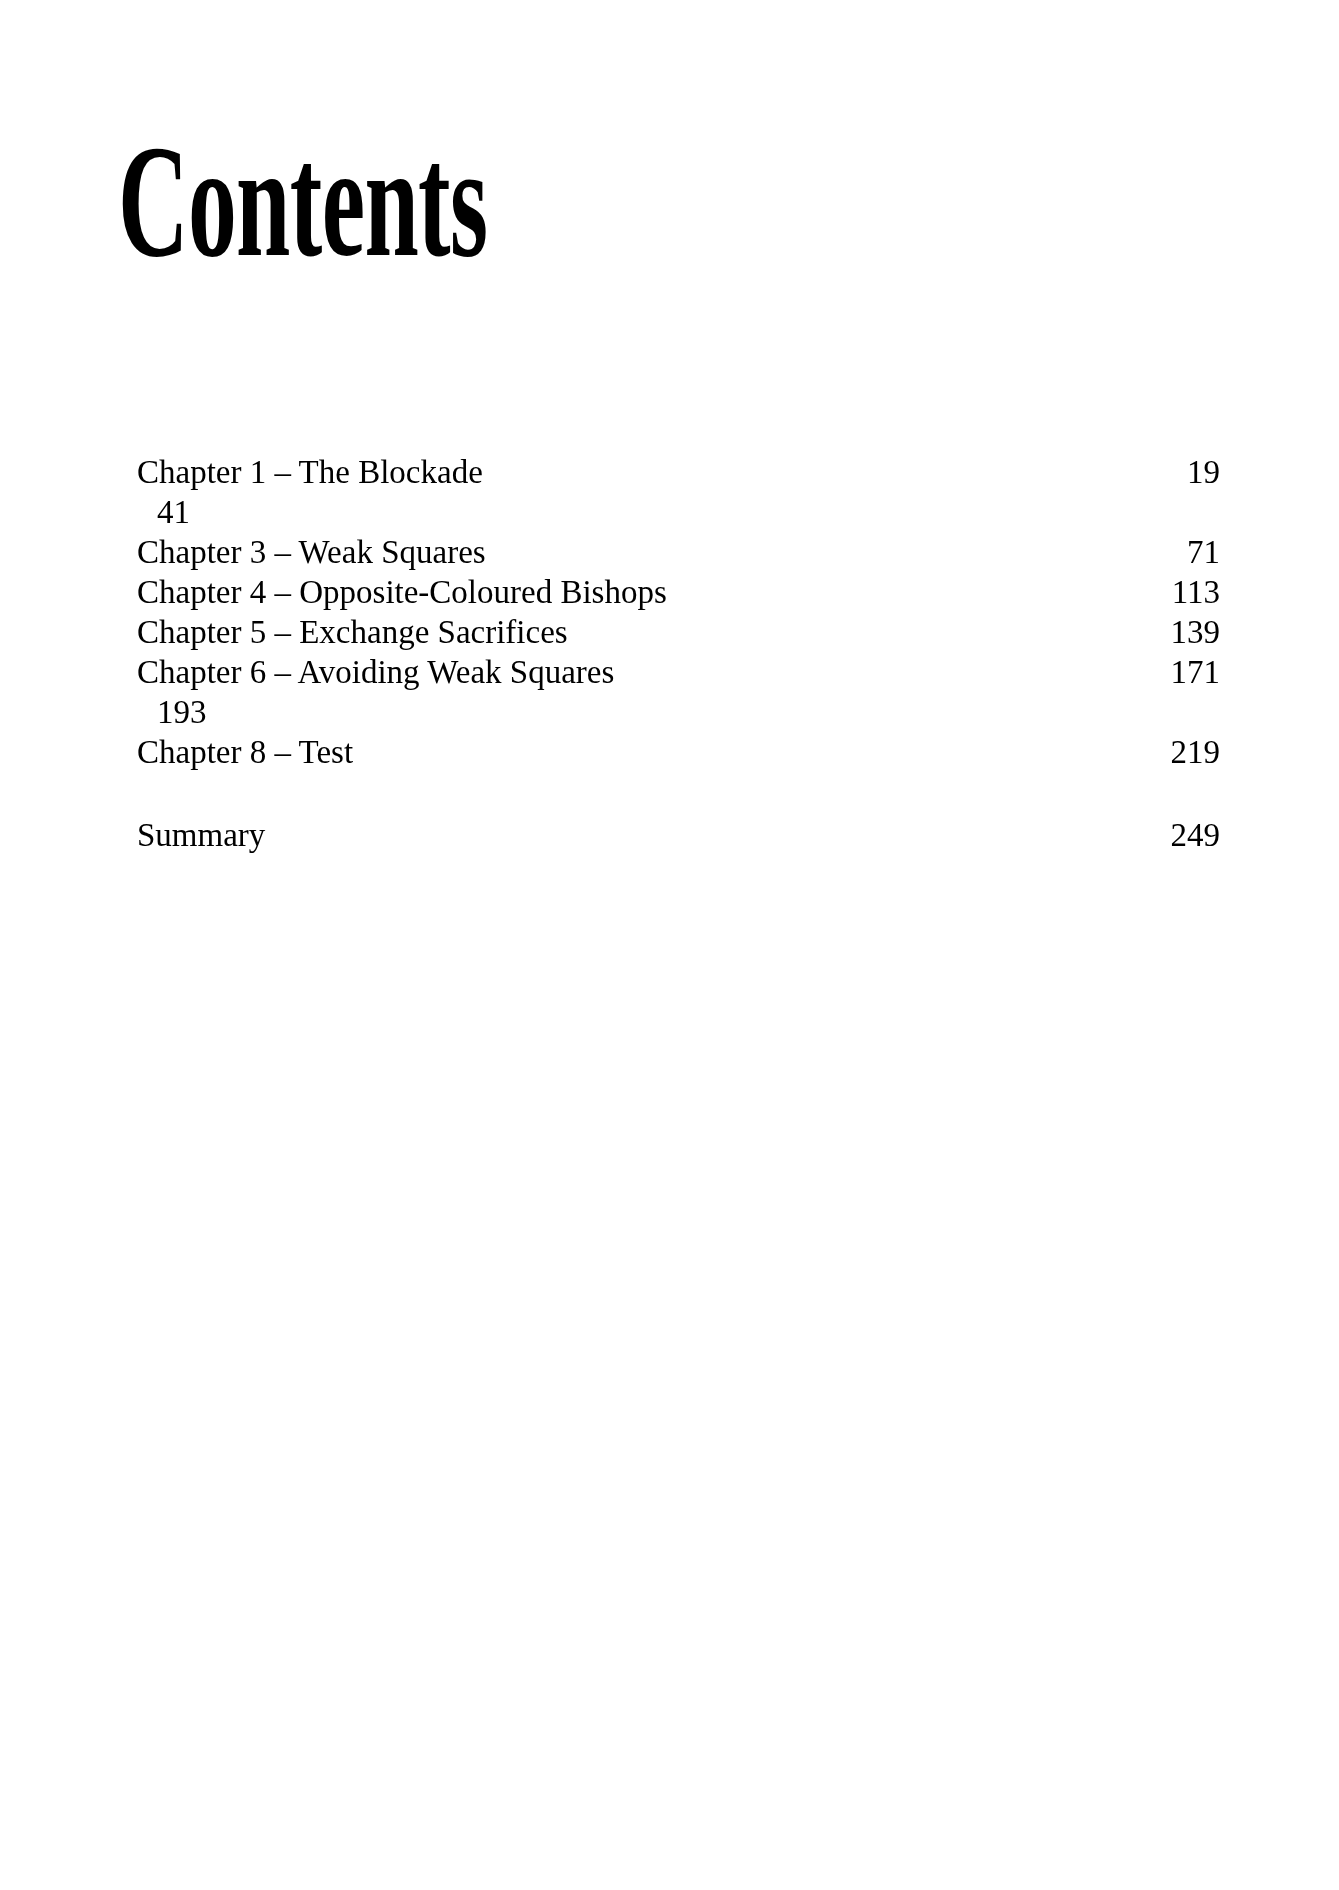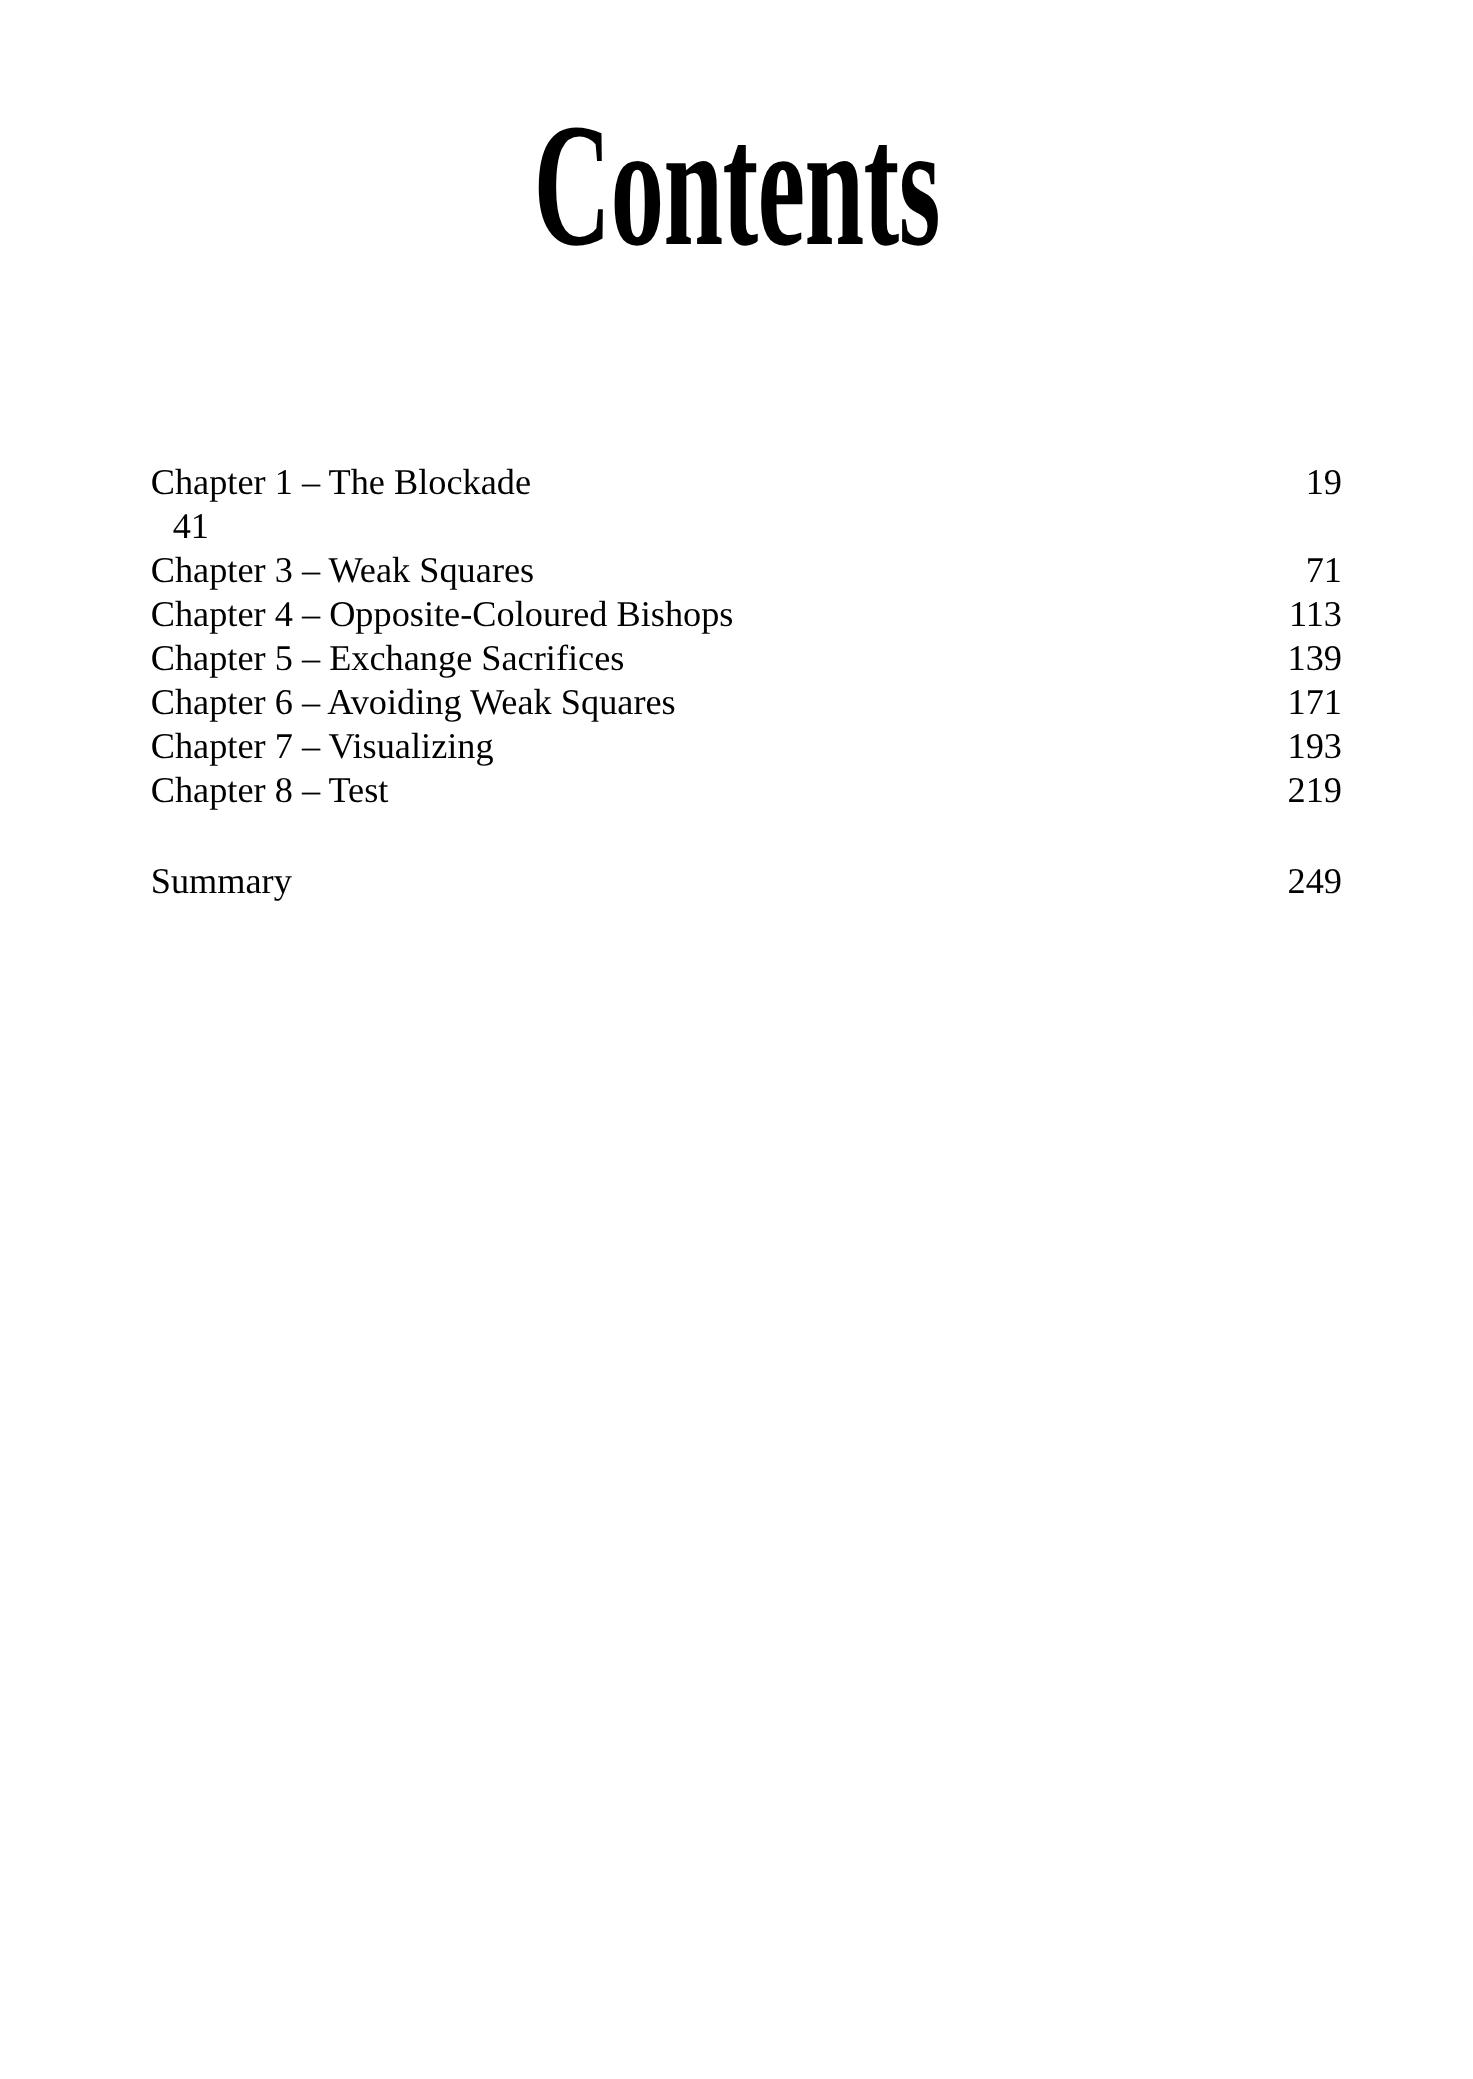--- a/index.html
+++ b/index.html
@@ -11,23 +11,23 @@
     position: relative;
     width: 1339px;
     height: 1890px;
     margin: 0 auto;
     background: #ffffff;
     color: #000000;
     font-family: "Liberation Serif", serif;
     overflow: hidden;
   }
   .title-wrap {
-    padding-top: 87px;
+    padding-top: 120px;
     height: 162px;
-    text-align: center;
+    text-align: left;
   }
   .title-text {
     display: inline-block;
     font-size: 160px;
     line-height: 162px;
     font-weight: bold;
     white-space: nowrap;
     transform: scaleX(0.61);
     transform-origin: 50% 50%;
     letter-spacing: -1px;
@@ -84,21 +84,20 @@
         </div>
         <div class="toc-row">
           <span class="toc-label">Chapter 5 – Exchange Sacrifices</span>
           <span class="toc-page">139</span>
         </div>
         <div class="toc-row">
           <span class="toc-label">Chapter 6 – Avoiding Weak Squares</span>
           <span class="toc-page">171</span>
         </div>
         <div class="toc-row">
-          <span class="toc-label">Chapter 7 – Visualizing</span>
           <span class="toc-page">193</span>
         </div>
         <div class="toc-row">
           <span class="toc-label">Chapter 8 – Test</span>
           <span class="toc-page">219</span>
         </div>
       </div>
 
     <div class="spacer-43"></div>
 

